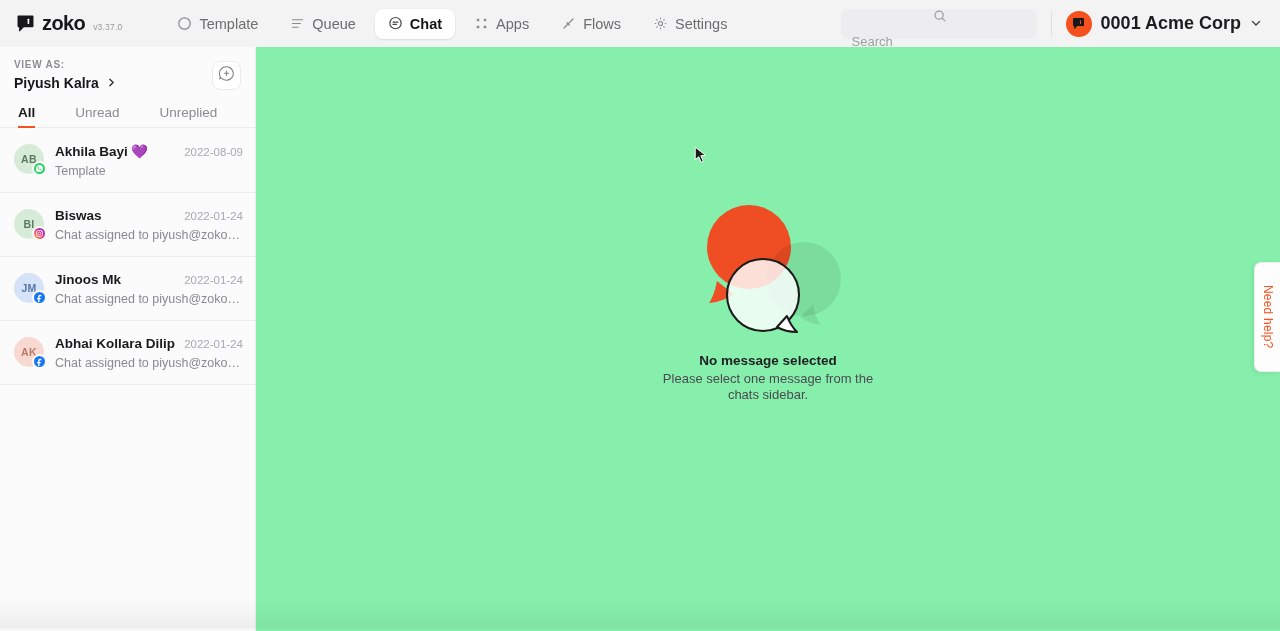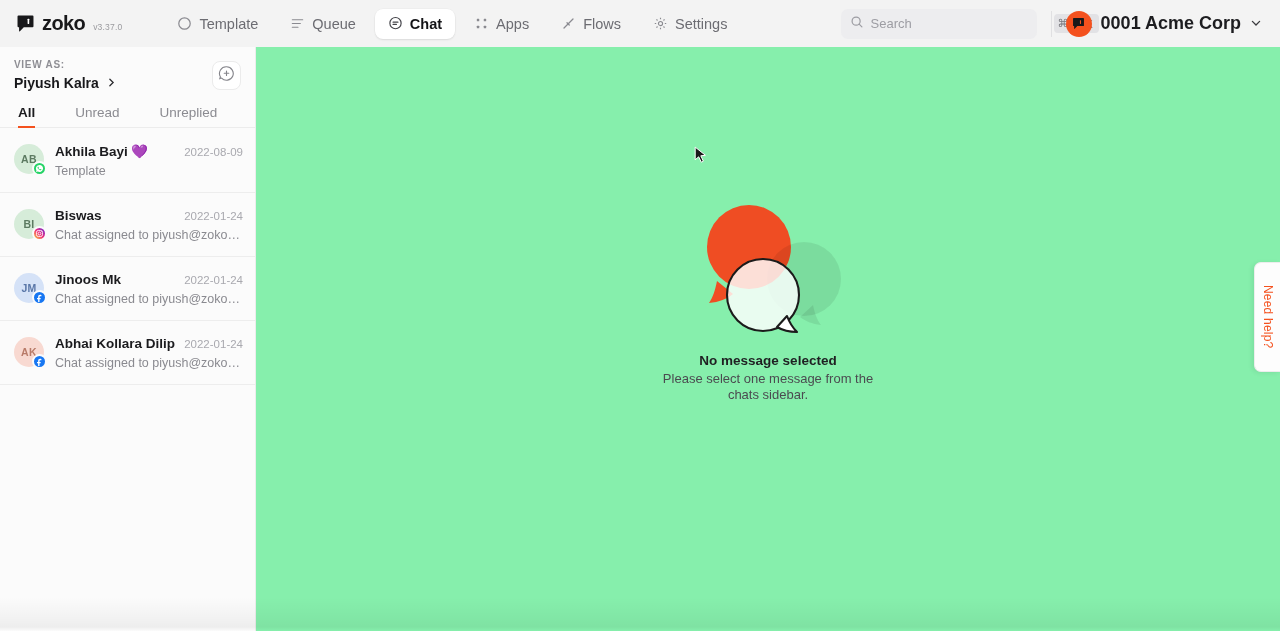--- a/index.html
+++ b/index.html
@@ -30,21 +30,21 @@
   }
   .nav-item.active {
     background: #ffffff; color: #141417; font-weight: bold;
     box-shadow: 0 1px 2px rgba(0,0,0,.09), 0 0 0 .5px rgba(0,0,0,.03);
   }
   .nav-ico { width: 15px; height: 15px; display: block; flex: none; }
 
   .search-wrap { margin-left: auto; margin-right: 14px; display: flex; align-items: center; gap: 14px; }
   .search {
     width: 196px; height: 30px; background: #ededef; border-radius: 7px;
-    display: flex; align-items: center; padding: 0 7px 0 9px; gap: 7px;
+    display: flex; align-items: center; padding: 0 7px 0 9px; gap: 7px; flex-direction: column;
   }
   .search-input {
     border: none; outline: none; background: transparent; flex: 1;
     font-family: "Liberation Sans", sans-serif; font-size: 13px; color: #4a4a50;
   }
   .search-input::placeholder { color: #9d9da3; }
   .kbd {
     min-width: 19px; height: 19px; border-radius: 4px; background: #e2e2e5;
     display: flex; align-items: center; justify-content: center;
     font-size: 11px; color: #76767c; padding: 0 4px;

